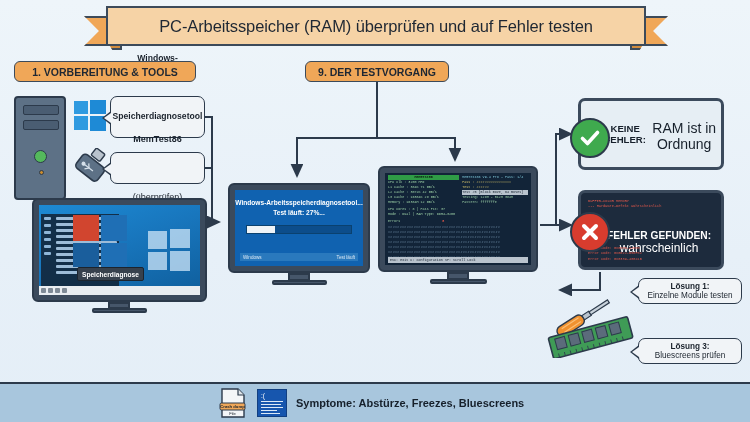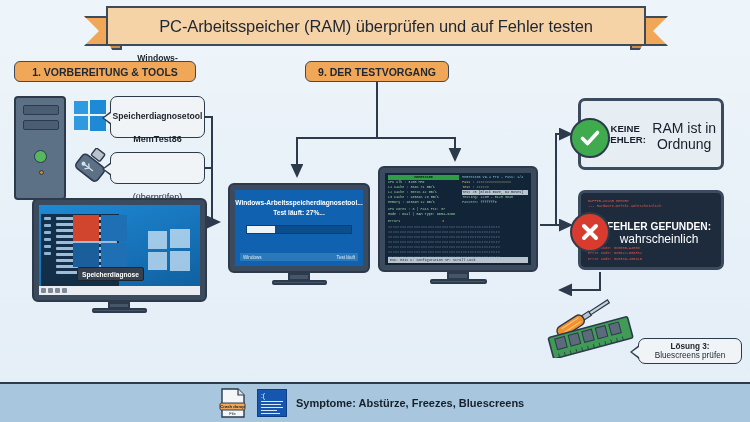--- a/index.html
+++ b/index.html
@@ -228,21 +228,21 @@
     display:flex; align-items:center; justify-content:center;
   }
 
   #card-err { left: 578px; top: 190px; width: 146px; height: 80px;
     background: #1d2b3d; border: 3px solid #3b4a5c; border-radius: 7px;
     position: absolute; overflow: hidden; }
   #err-top { position:absolute; left:7px; top:6px; right:7px;
     font-family: "Liberation Mono", monospace; font-size: 3.6px; color:#e0574a; line-height:1.5; }
   #err-bot { position:absolute; left:7px; bottom:5px; right:7px;
     font-family: "Liberation Mono", monospace; font-size: 3.6px; color:#e0574a; line-height:1.5; }
-  #err-text { position:absolute; left: 20px; right: 4px; top: 28px;
+  #err-text { position:absolute; left: 20px; right: 4px; top: 37px;
     text-align:center; color:#ffffff; }
   #err-text .h { font-size: 10.2px; font-weight: bold; }
   #err-text .s { font-size: 10px; margin-top: 2px; }
   #err-text .s2 { font-size: 12px; }
   #badge-err {
     left: 570px; top: 212px; width: 40px; height: 40px; border-radius: 50%;
     background: #d83c2e; border: 2px solid #2c3a4b;
     display:flex; align-items:center; justify-content:center;
   }
 
@@ -514,20 +514,25 @@
         <line x1="56" y1="58" x2="56" y2="62"></line>
         <line x1="62" y1="58" x2="62" y2="62"></line>
         <line x1="68" y1="58" x2="68" y2="62"></line>
         <line x1="74" y1="58" x2="74" y2="62"></line>
         <line x1="80" y1="58" x2="80" y2="62"></line>
         <line x1="86" y1="58" x2="86" y2="62"></line>
       </g>
     </g>
   </svg>
 
+  <div id="sol1" class="sol abs">
+    <div class="beak"></div>
+    <div class="t1">Lösung 1:</div>
+    <div class="t2">Einzelne Module testen</div>
+  </div>
   <div id="sol3" class="sol abs">
     <div class="beak"></div>
     <div class="t1">Lösung 3:</div>
     <div class="t2">Bluescreens prüfen</div>
   </div>
 
   <div id="footer" class="abs">
     <div id="footer-inner">
       <div id="crashdump">
         <svg width="30" height="30" viewBox="0 0 30 30">

